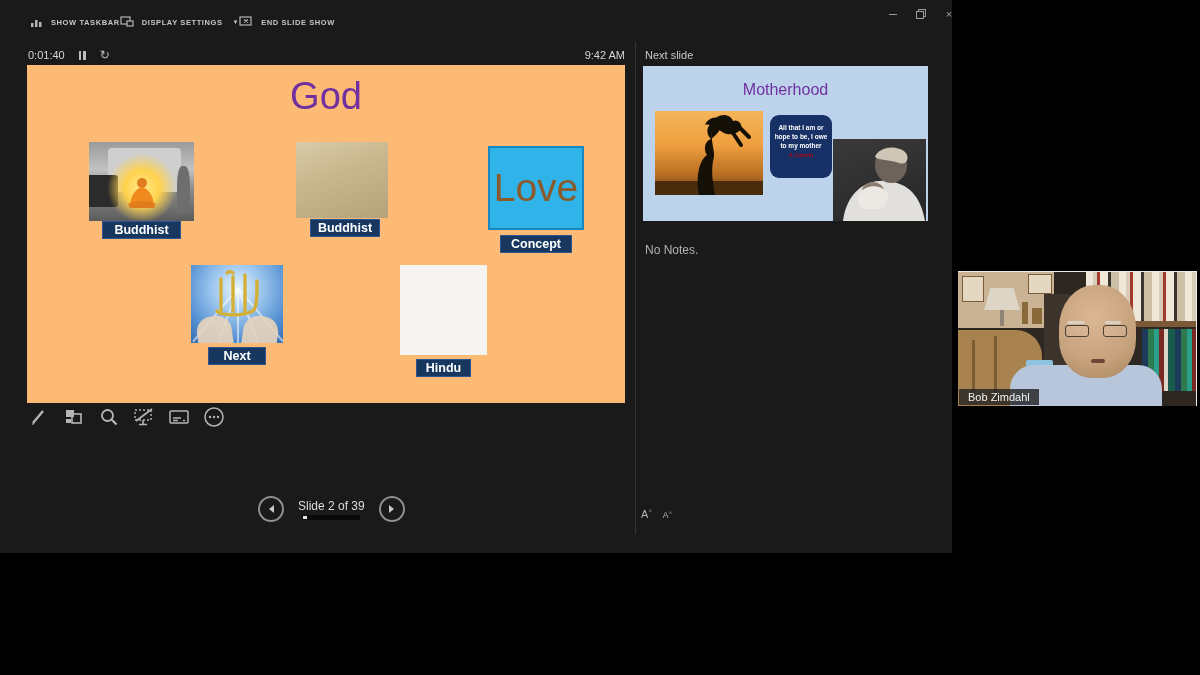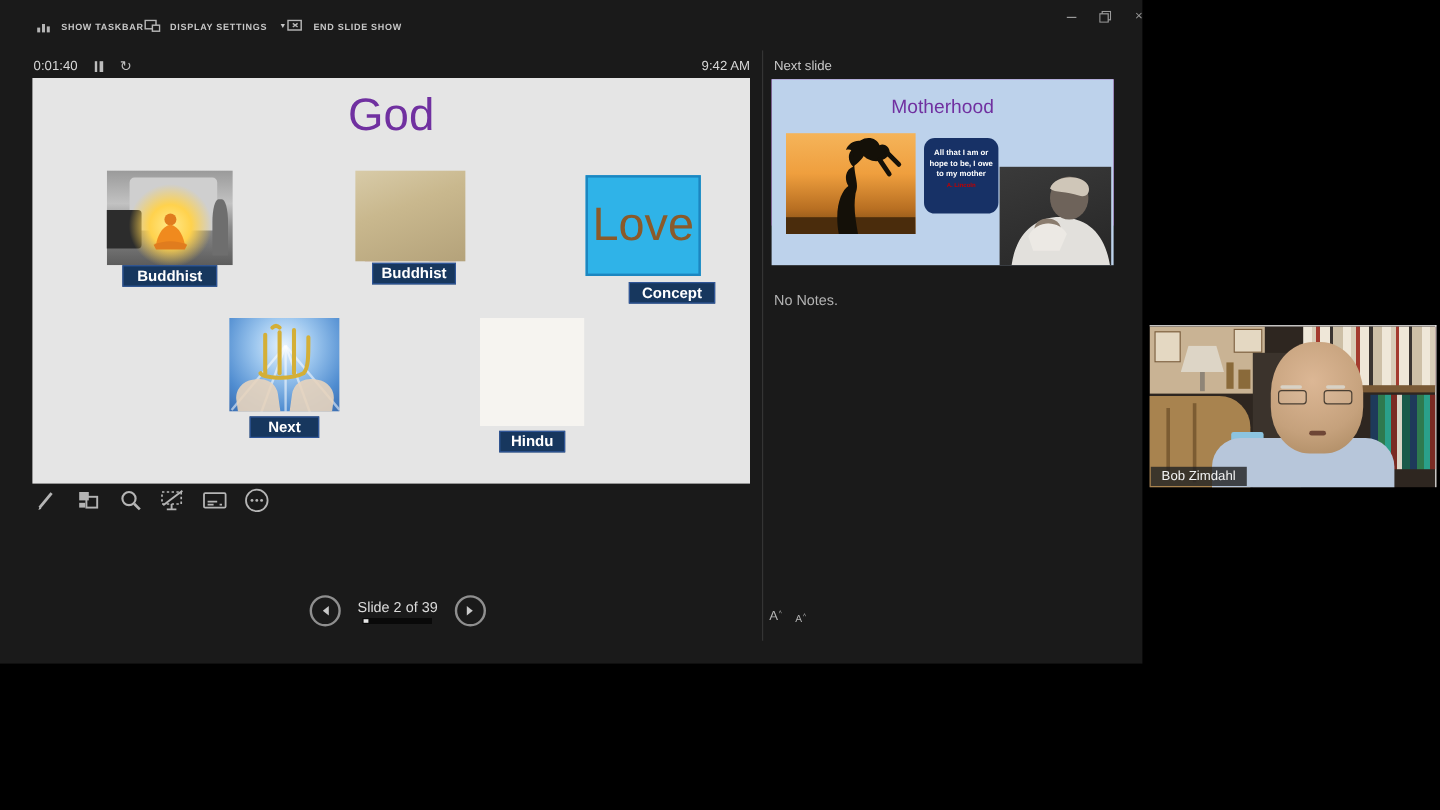--- a/index.html
+++ b/index.html
@@ -20,21 +20,21 @@
   .caret { font-size:6px; color:#c7c7c7; margin-left:2px; }
 
   .timer-row { position:absolute; left:28px; top:49px; display:flex; align-items:center; gap:14px; }
   .elapsed { color:#d6d6d6; font-size:11px; }
   .pause-btn { display:flex; gap:2px; align-items:center; }
   .pause-btn i { display:block; width:2.5px; height:9px; background:#bdbdbd; }
   .restart-btn { color:#bdbdbd; font-size:12px; line-height:1; }
   .clock { position:absolute; left:545px; top:49px; width:80px; text-align:right; color:#d6d6d6; font-size:11px; }
 
   
-  .slide { position:absolute; left:27px; top:65px; width:598px; height:338px; background:#e5e5e5; overflow:hidden; }
+  .slide { position:absolute; left:27px; top:65px; width:598px; height:338px; background:#fdba74; overflow:hidden; }
   .slide-title { position:absolute; left:0; top:10px; width:100%; text-align:center; font-size:38px; color:#7030a0; }
 
   .tag { position:absolute; background:#17375e; border:1px solid #2f5597; color:#fff; font-weight:bold; font-size:12.5px; text-align:center; padding:1px 0; }
 
   .img-box { position:absolute; overflow:hidden; }
 
   
   .buddhist-bg { position:absolute; inset:0; background:linear-gradient(180deg,#9a9a9a 0%,#c2c2c2 35%,#8b8b8b 60%,#5c5c5c 100%); }
   .bus { position:absolute; left:18%; top:8%; width:70%; height:55%; background:#cfcfcf; border-radius:4px; }
   .car { position:absolute; left:-6%; top:42%; width:34%; height:40%; background:#2c2c2c; border-radius:3px; }
@@ -67,21 +67,21 @@
   .nav-circle { width:26px; height:26px; border:2px solid #8f8f8f; border-radius:50%; display:flex; align-items:center; justify-content:center; }
   .nav-center { display:flex; flex-direction:column; align-items:center; gap:2px; }
   .nav-label { color:#dcdcdc; font-size:12px; }
   .progress { width:58px; height:5px; background:#090909; position:relative; }
   .progress-fill { position:absolute; left:1px; top:1px; height:3px; background:#e8e8e8; }
 
   
   .divider { position:absolute; left:635px; top:42px; width:1px; height:492px; background:#343434; }
   .next-label { position:absolute; left:645px; top:49px; color:#c9c9c9; font-size:11px;text-align:center; }
 
-  .preview { position:absolute; left:643px; top:66px; width:285px; height:122px; background:#a21caf; }
+  .preview { position:absolute; left:643px; top:66px; width:285px; height:122px; background:#4d7c0f; }
   .preview-slide { position:absolute; left:0; top:0; width:285px; height:155px; background:#bdd2eb; overflow:hidden; }
   .preview-title { position:absolute; left:0; top:15px; width:100%; text-align:center; color:#7030a0; font-size:16px; }
 
   .mother-sunset { position:absolute; left:12px; top:45px; width:108px; height:84px; background:linear-gradient(180deg,#f5b45a 0%,#ef9f3e 40%,#b86f22 75%,#6e4414 100%); overflow:hidden; }
   .quote-box { position:absolute; left:127px; top:49px; width:62px; height:63px; background:#173166; border-radius:9px; padding:9px 4px 0 4px; text-align:center; }
   .quote-text { color:#fff; font-size:6.5px; font-weight:bold; line-height:1.35; }
   .quote-attr { color:#c00000; font-size:5px; font-weight:bold; margin-top:2px; }
   .mother-bw { position:absolute; left:190px; top:73px; width:93px; height:82px; background:linear-gradient(160deg,#3a3a3a 0%,#262626 100%); overflow:hidden; }
 
   .no-notes { position:absolute; left:645px; top:243px; color:#b3b3b3; font-size:12px; }
@@ -201,21 +201,21 @@
           <path d="M84 76 C76 58 62 54 56 58 L62 76 Z" fill="#a8442a"></path>
           <circle cx="39" cy="28" r="1.8" fill="#5a4632"></circle>
           <circle cx="53" cy="28" r="1.8" fill="#5a4632"></circle>
         </svg>
       </div>
       <div class="tag" style="left:283px;top:154px;width:70px;">Buddhist</div>
 
       <div class="love-box" style="left:461px;top:81px;width:96px;height:84px;">
         <span class="love-text">Love</span>
       </div>
-      <div class="tag" style="left:473px;top:170px;width:72px;margin-left:24px;">Concept</div>
+      <div class="tag" style="left:473px;top:170px;width:72px;">Concept</div>
 
       <div class="img-box" style="left:164px;top:200px;width:92px;height:78px;">
         <div class="islam-bg"></div>
         <div class="ray" style="transform:rotate(-40deg);"></div>
         <div class="ray" style="transform:rotate(-20deg);"></div>
         <div class="ray" style="transform:rotate(0deg);"></div>
         <div class="ray" style="transform:rotate(20deg);"></div>
         <div class="ray" style="transform:rotate(40deg);"></div>
         <svg width="92" height="58" viewBox="0 0 92 58" style="position:absolute;top:2px;">
           <g stroke="#d4af37" stroke-width="3.4" stroke-linecap="round" fill="none">

